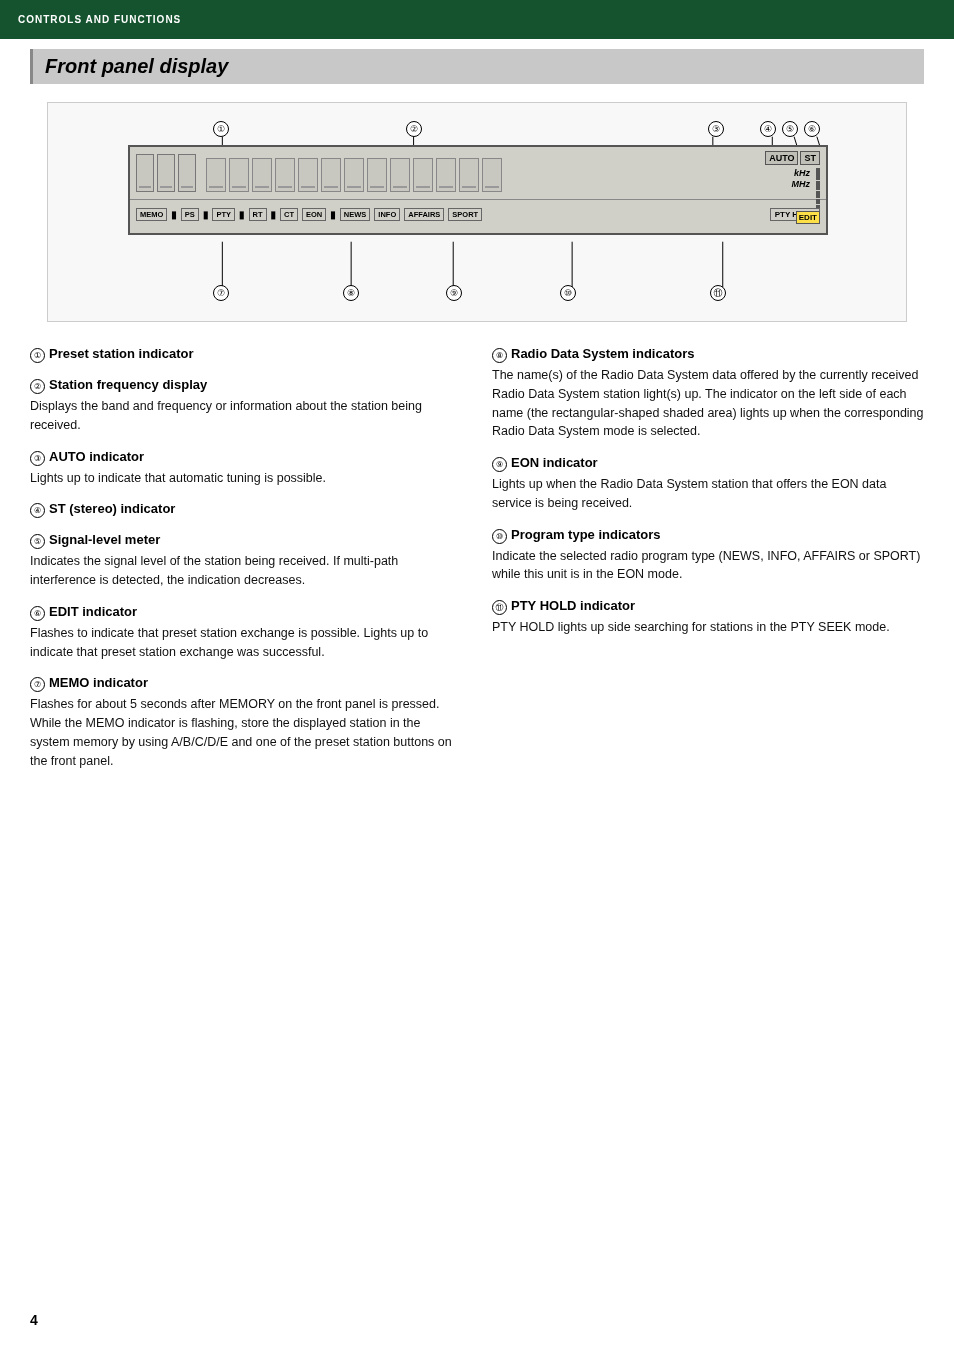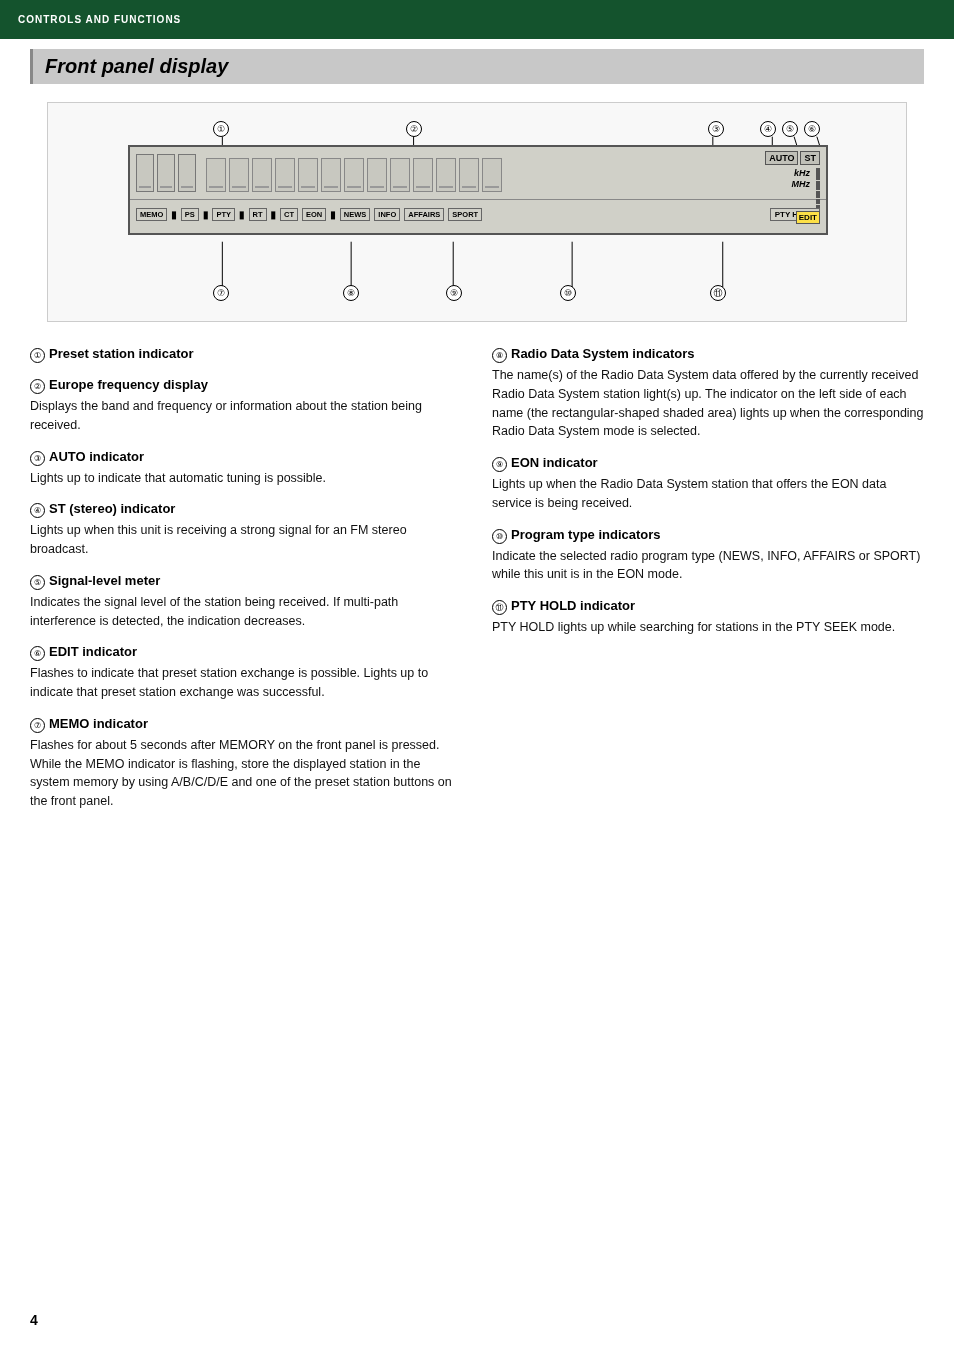--- a/index.html
+++ b/index.html
@@ -374,39 +374,38 @@
       <div class="indicator-section">
         <div class="indicator-title">
           <span class="circle-num">①</span>
           <span>Preset station indicator</span>
         </div>
       </div>
 
       <div class="indicator-section">
         <div class="indicator-title">
           <span class="circle-num">②</span>
-          <span>Europe frequency display</span>
+          <span>Station frequency display</span>
         </div>
         <div class="indicator-body">Displays the band and frequency or information about the station being received.</div>
       </div>
 
       <div class="indicator-section">
         <div class="indicator-title">
           <span class="circle-num">③</span>
           <span>AUTO indicator</span>
         </div>
         <div class="indicator-body">Lights up to indicate that automatic tuning is possible.</div>
       </div>
 
       <div class="indicator-section">
         <div class="indicator-title">
           <span class="circle-num">④</span>
           <span>ST (stereo) indicator</span>
         </div>
-        <div class="indicator-body">Lights up when this unit is receiving a strong signal for an FM stereo broadcast.</div>
       </div>
 
       <div class="indicator-section">
         <div class="indicator-title">
           <span class="circle-num">⑤</span>
           <span>Signal-level meter</span>
         </div>
         <div class="indicator-body">Indicates the signal level of the station being received. If multi-path interference is detected, the indication decreases.</div>
       </div>
 
@@ -453,21 +452,21 @@
           <span>Program type indicators</span>
         </div>
         <div class="indicator-body">Indicate the selected radio program type (NEWS, INFO, AFFAIRS or SPORT) while this unit is in the EON mode.</div>
       </div>
 
       <div class="indicator-section">
         <div class="indicator-title">
           <span class="circle-num">⑪</span>
           <span>PTY HOLD indicator</span>
         </div>
-        <div class="indicator-body">PTY HOLD lights up while searching for stations in the PTY SEEK mode.</div>
+        <div class="indicator-body">PTY HOLD lights up side searching for stations in the PTY SEEK mode.</div>
       </div>
 
     </div>
   </div>
 
 </div>
 
 <div class="page-number">4</div>
 
 </body></html>

